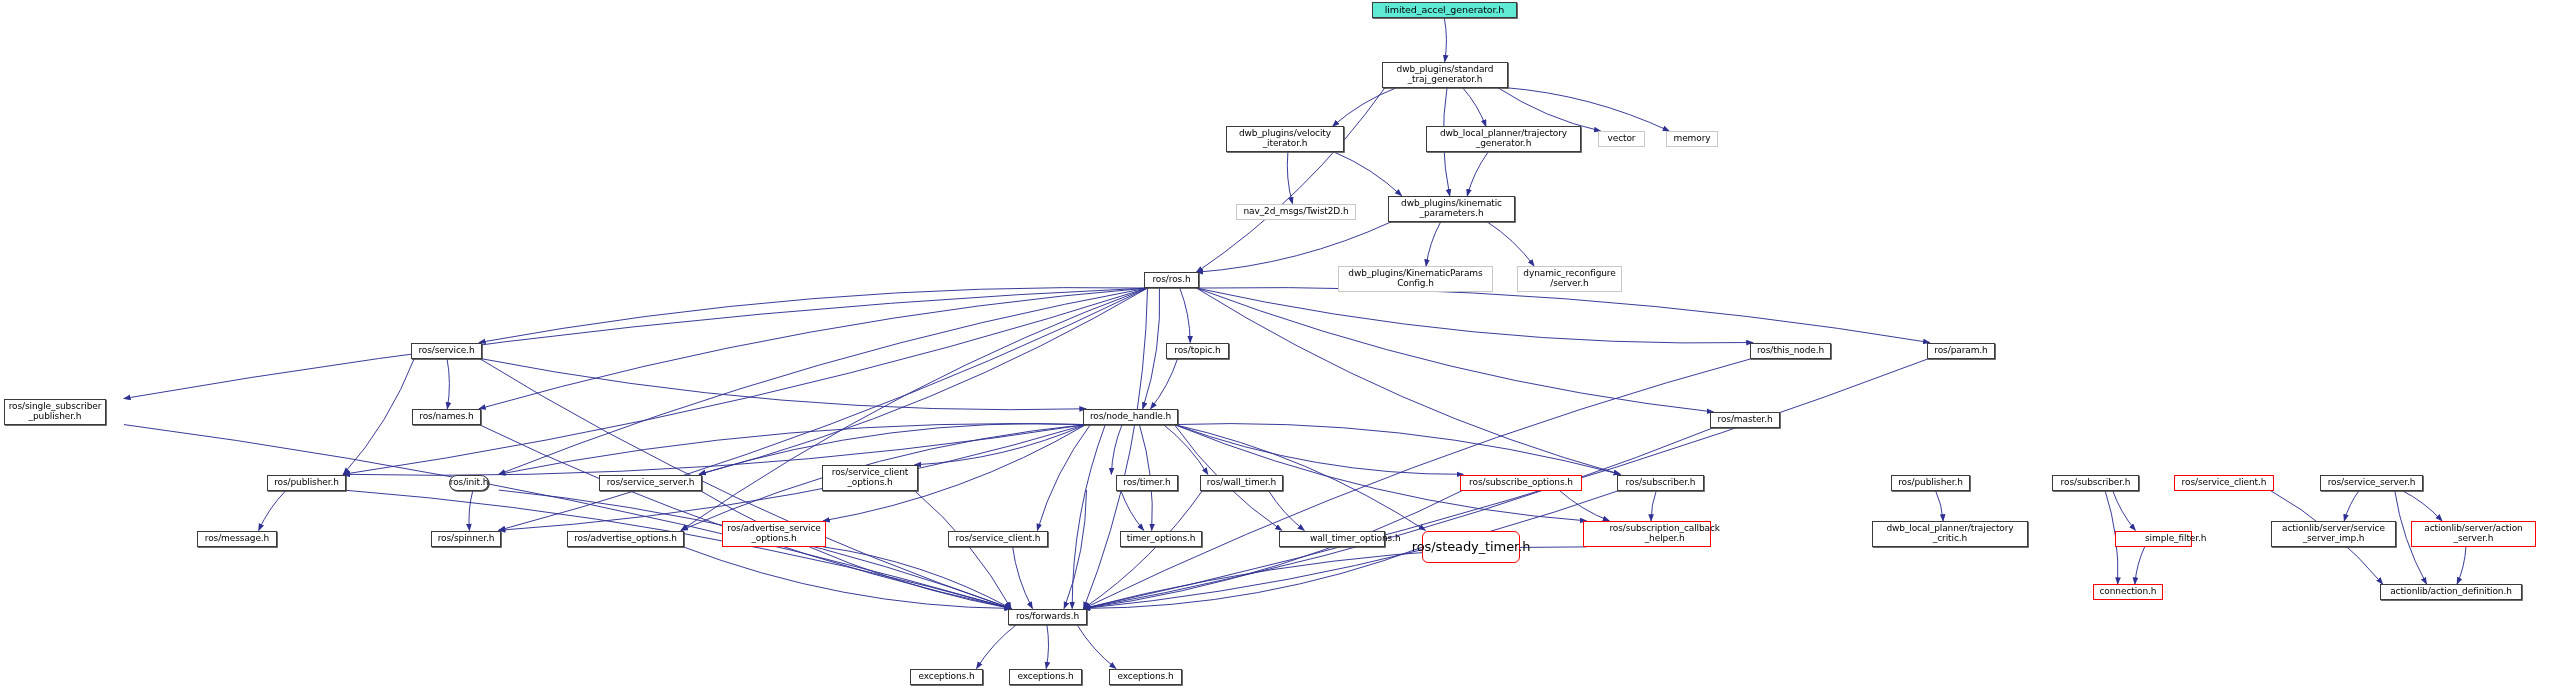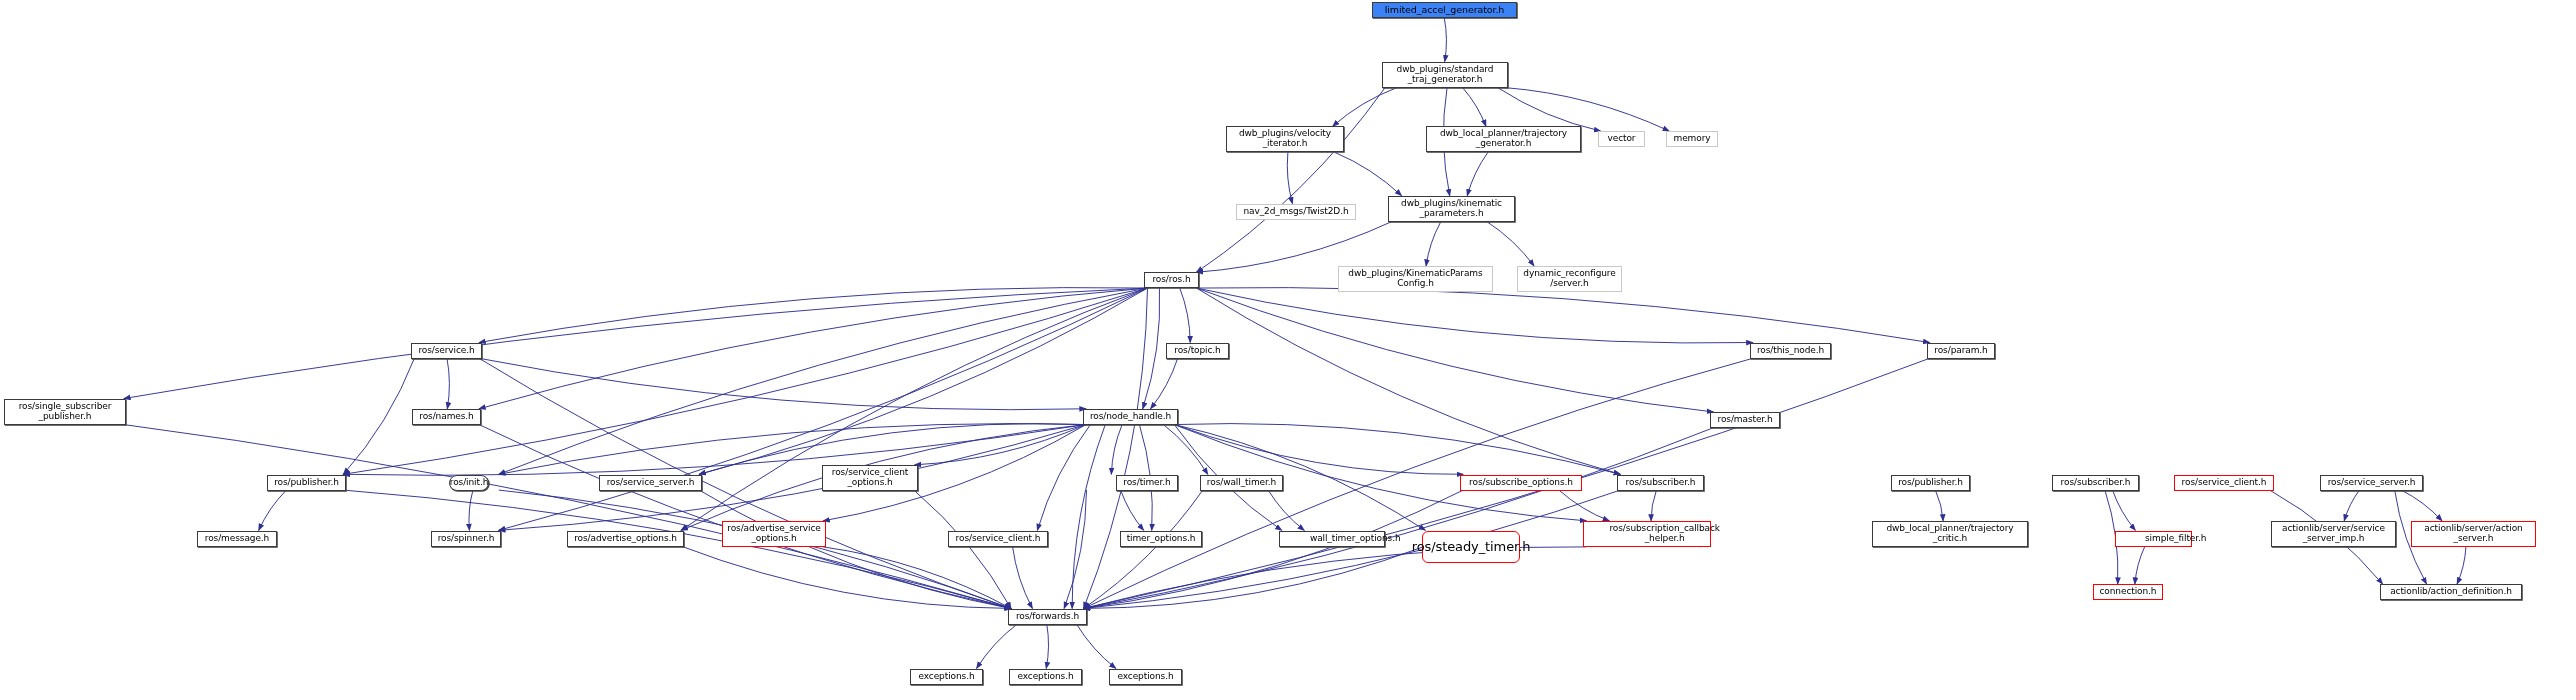--- a/index.html
+++ b/index.html
@@ -23,21 +23,21 @@
     color:#000000;
     line-height:1.06;
     white-space:pre-line;
     letter-spacing:-0.1px;
     padding:0 1.6px;
   }
   
   .b-solid   { border:0.8px solid #3a3a3a; box-shadow:0.8px 0.8px 0 0 #4a4a4a; }
   .b-thin    { border:0.8px solid #c8c8c8; }
   .b-red     { border:0.8px solid #ff0000; }
-  .b-current { border:0.8px solid #3a3a3a; background:#3b82f6; box-shadow:0.8px 0.8px 0 0 #4a4a4a; }
+  .b-current { border:0.8px solid #3a3a3a; background:#5eead4; box-shadow:0.8px 0.8px 0 0 #4a4a4a; }
 </style>
 </head>
 <body>
 
 <div id="canvas">
   <svg class="edges" id="edge-layer" xmlns="http://www.w3.org/2000/svg" viewBox="0 0 3262 887" width="2576" height="700">
     <defs>
       <marker id="arrow" markerWidth="8" markerHeight="8" refX="7" refY="3" orient="auto" markerUnits="strokeWidth">
         <path d="M0,0 L8,3 L0,6 Z" fill="#2e3192"></path>
       </marker>
@@ -146,21 +146,21 @@
 _parameters.h</div>
       <div class="node b-solid" style="left: 1144px; top: 272px; width: 55px; height: 16px; font-size: 9px;">ros/ros.h</div>
       <div class="node b-thin" style="left: 1338px; top: 266px; width: 155px; height: 26px; font-size: 9px;">dwb_plugins/KinematicParams
 Config.h</div>
       <div class="node b-thin" style="left: 1517px; top: 266px; width: 105px; height: 26px; font-size: 9px;">dynamic_reconfigure
 /server.h</div>
       <div class="node b-solid" style="left: 411px; top: 343px; width: 71px; height: 16px; font-size: 9px;">ros/service.h</div>
       <div class="node b-solid" style="left: 1166px; top: 343px; width: 63px; height: 16px; font-size: 9px;">ros/topic.h</div>
       <div class="node b-solid" style="left: 1750px; top: 343px; width: 81px; height: 16px; font-size: 9px;">ros/this_node.h</div>
       <div class="node b-solid" style="left: 1927px; top: 343px; width: 68px; height: 16px; font-size: 9px;">ros/param.h</div>
-      <div class="node b-solid" style="left: 4px; top: 399px; width: 122px; height: 26px; font-size: 9px;">ros/single_subscriber
+      <div class="node b-solid" style="left: 4px; top: 399px; width: 102px; height: 26px; font-size: 9px;">ros/single_subscriber
 _publisher.h</div>
       <div class="node b-solid" style="left: 412px; top: 409px; width: 69px; height: 16px; font-size: 9px;">ros/names.h</div>
       <div class="node b-solid" style="left: 1083px; top: 409px; width: 95px; height: 16px; font-size: 9px;">ros/node_handle.h</div>
       <div class="node b-solid" style="left: 1710px; top: 412px; width: 70px; height: 16px; font-size: 9px;">ros/master.h</div>
       <div class="node b-solid" style="left: 267px; top: 475px; width: 79px; height: 16px; font-size: 9px;">ros/publisher.h</div>
       <div class="node b-solid" style="left: 449px; top: 475px; width: 40px; height: 16px; font-size: 9px; border-radius: 8px;">ros/init.h</div>
       <div class="node b-solid" style="left: 599px; top: 475px; width: 103px; height: 16px; font-size: 9px;">ros/service_server.h</div>
       <div class="node b-solid" style="left: 822px; top: 465px; width: 96px; height: 26px; font-size: 9px;">ros/service_client
 _options.h</div>
       <div class="node b-solid" style="left: 1072px; top: 475px; width: 62px; height: 16px; font-size: 9px; margin-left: 44px;">ros/timer.h</div>

